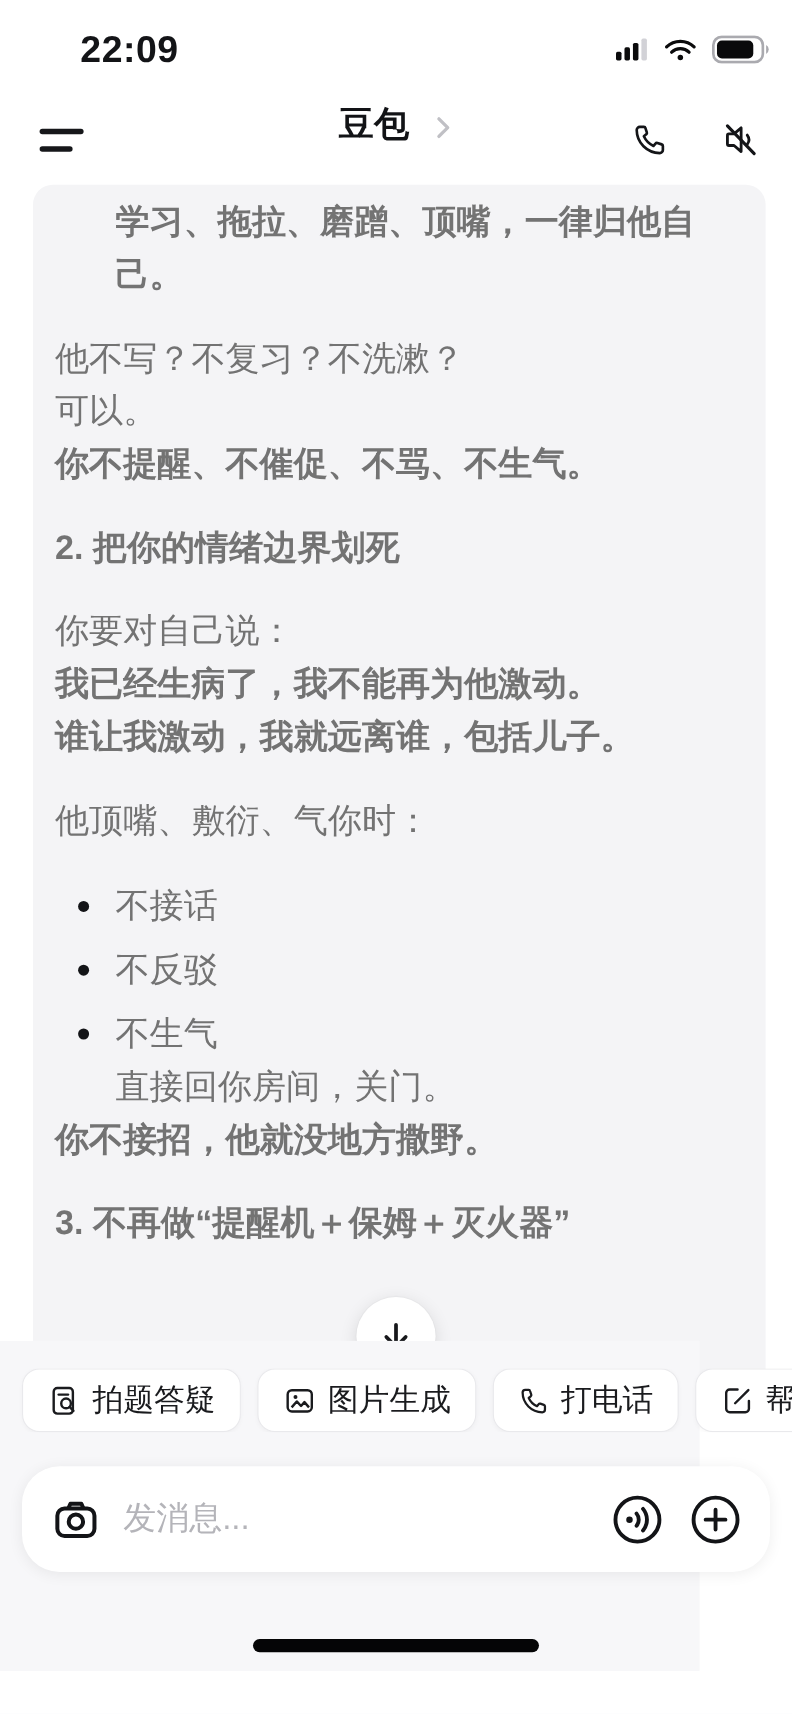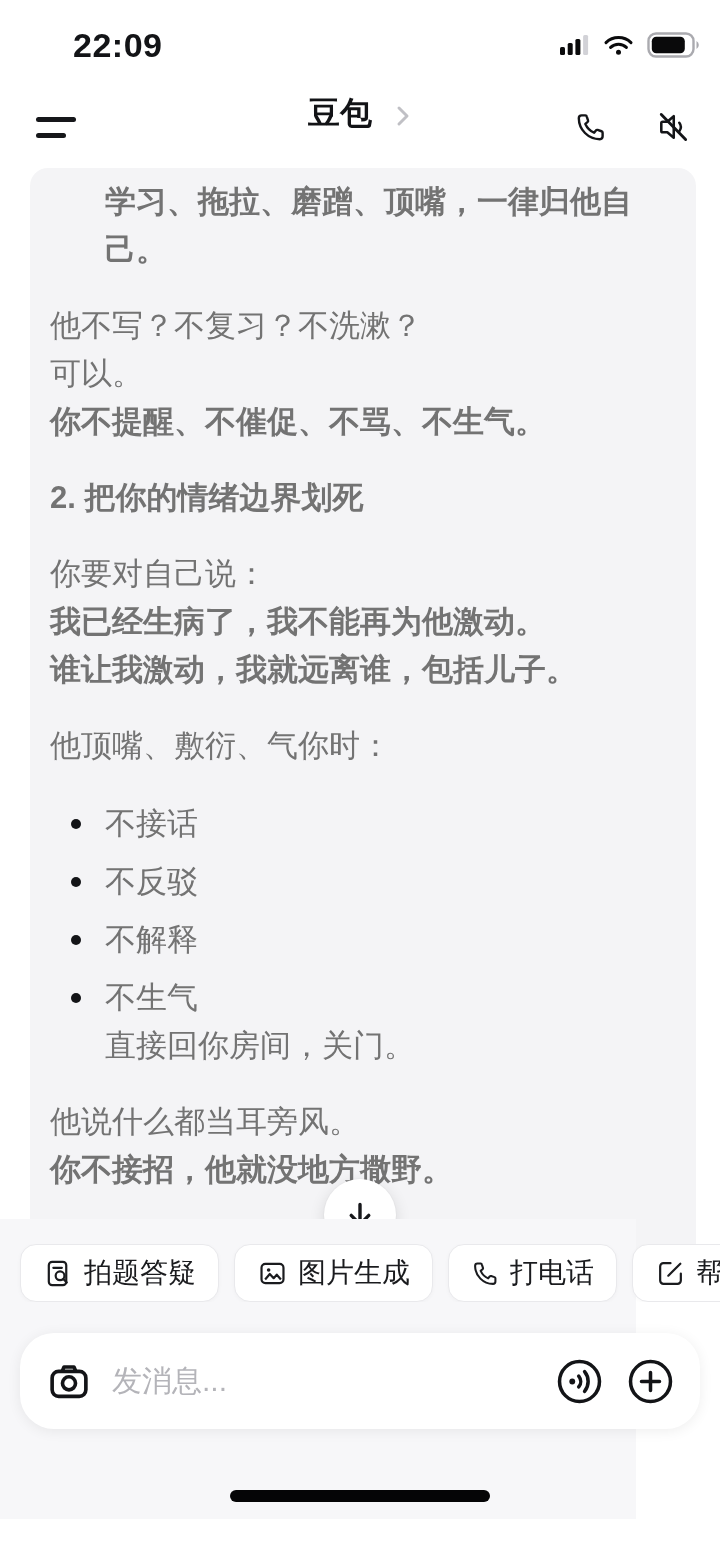--- a/index.html
+++ b/index.html
@@ -165,29 +165,24 @@
   <div class="bullet first">
     <span class="dot"></span>
     <span class="l">不接话</span>
   </div>
   <div class="bullet">
     <span class="dot"></span>
     <span class="l">不反驳</span>
   </div>
   <div class="bullet">
     <span class="dot"></span>
-    <span class="l">不解释</span>
-  </div>
-  <div class="bullet">
-    <span class="dot"></span>
     <span class="l">不生气</span>
   </div>
   <div class="l note">直接回你房间，关门。</div>
 
-  <div class="l para">他说什么都当耳旁风。</div>
   <div class="l b">你不接招，他就没地方撒野。</div>
 
   <div class="l b para">3. 不再做“提醒机＋保姆＋灭火器”</div>
 </div>
 
 <div class="scroll-btn">
   <svg width="34" height="34" viewBox="0 0 24 24">
     <path d="M12 4.5v14M5.8 12.3l6.2 6.4 6.2-6.4" fill="none" stroke="#17181b" stroke-width="2.4" stroke-linecap="round" stroke-linejoin="round"></path>
   </svg>
 </div>

